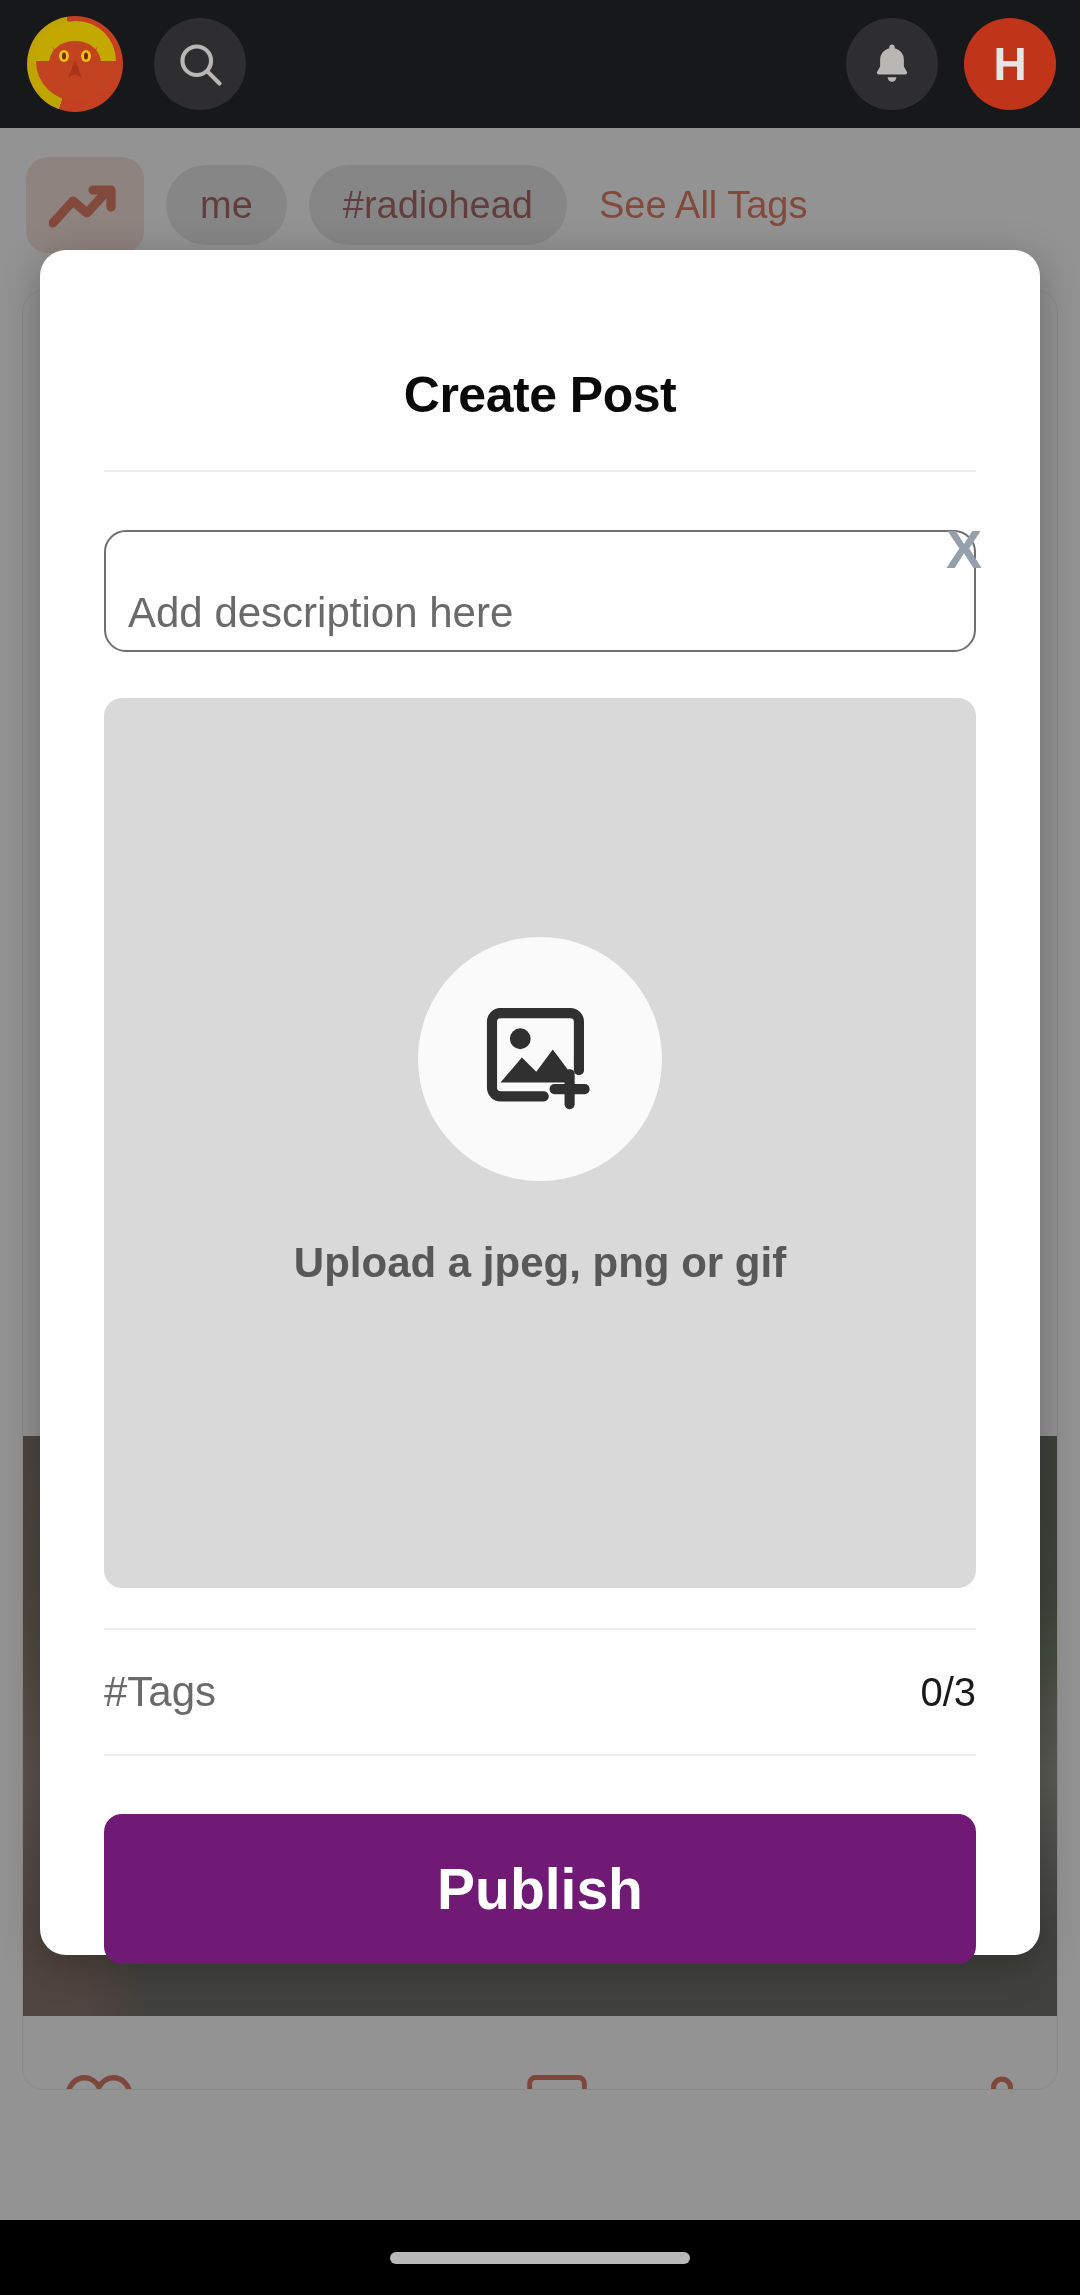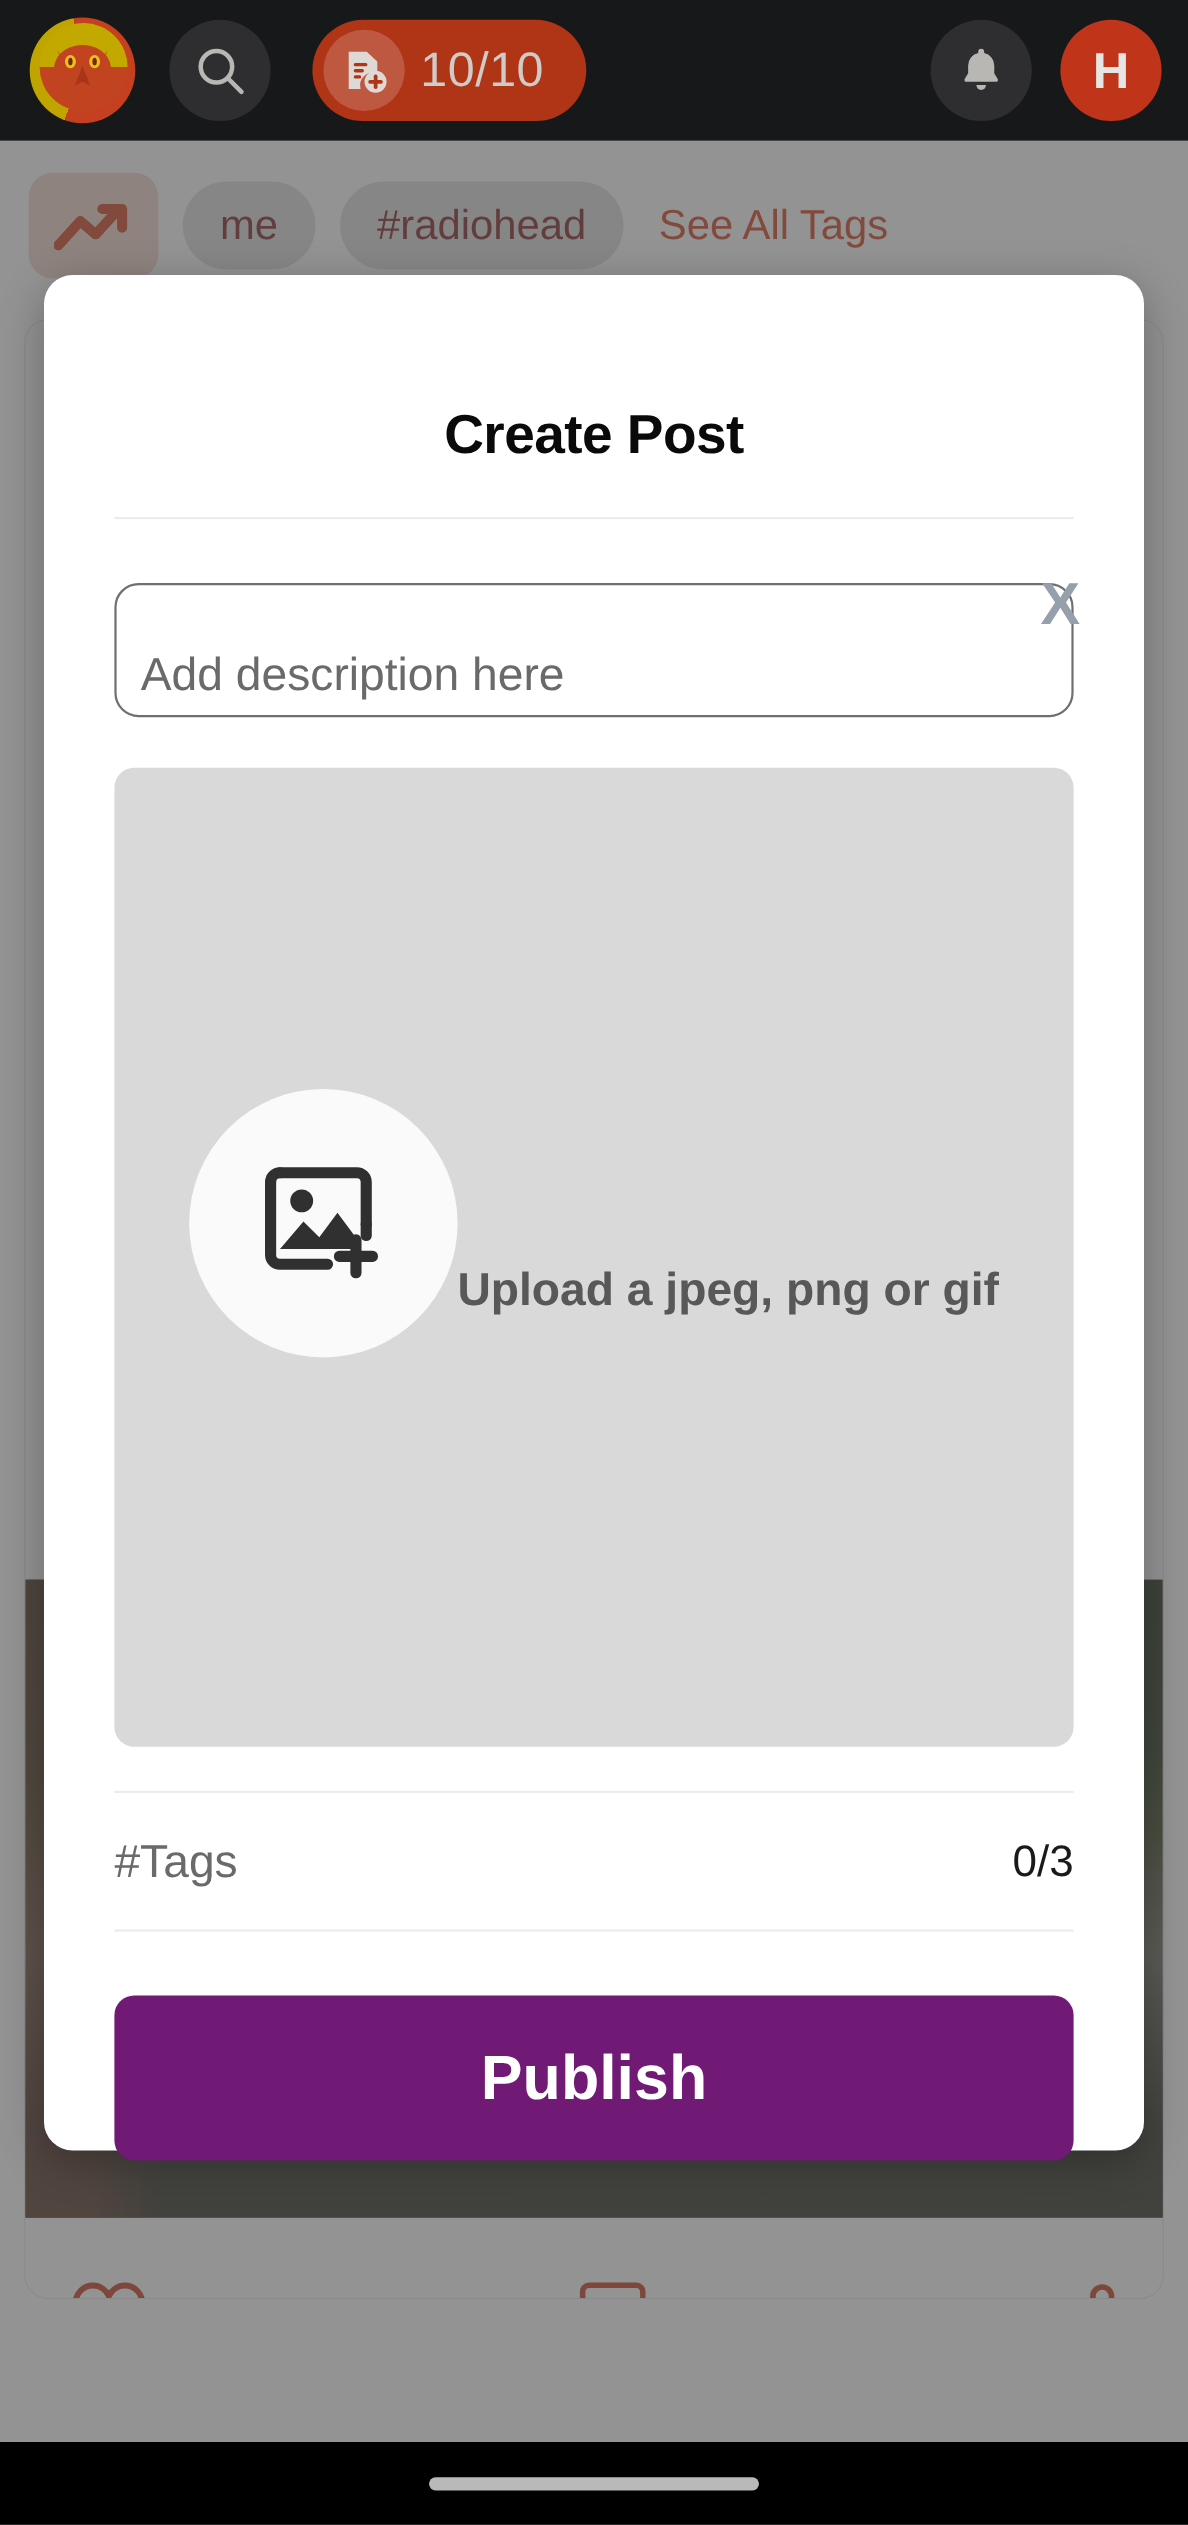--- a/index.html
+++ b/index.html
@@ -135,21 +135,21 @@
   .desc-box{
     margin-top:58px; width:100%; height:122px;
     border:2px solid #6f6f6f; border-radius:22px;
     display:flex; align-items:center; padding:0 22px;
   }
   .desc-box span{ font-size:42px; color:#6a6a6a;margin-top:44px; }
 
   .dropzone{
     margin-top:46px; width:100%; height:890px;
     background:#d9d9d9; border-radius:18px;
-    display:flex; flex-direction:row; align-items:center; justify-content:center;
+    display:flex; flex-direction:column; align-items:center; justify-content:center;
   }
   .dz-circle{
     width:244px;height:244px;border-radius:50%;background:#fafafa;
     display:flex;align-items:center;justify-content:center;
     margin-top:-62px;
   }
   .dz-label{
     margin-top:58px; font-size:42px; font-weight:700; color:#585858;
   }
 
@@ -200,34 +200,20 @@
 
       <div class="spacer-a"></div>
 
       <div class="nav-circle">
         <svg width="52" height="52" viewBox="0 0 24 24" fill="none">
           <circle cx="10.5" cy="10.5" r="6.6" stroke="#b9b7b4" stroke-width="1.9"></circle>
           <line x1="15.4" y1="15.4" x2="21" y2="21" stroke="#b9b7b4" stroke-width="1.9" stroke-linecap="round"></line>
         </svg>
       </div>
 
-      <div class="create-pill">
-        <div class="iconwrap">
-          <svg width="48" height="48" viewBox="0 0 24 24">
-            <path d="M5 3.5h8.2L18 8v5.2a6 6 0 0 0-7.6 7.3H5z" fill="#ded9d5"></path>
-            <rect x="7.3" y="8.6" width="6.2" height="1.5" rx="0.7" fill="#b03416"></rect>
-            <rect x="7.3" y="11.4" width="4.6" height="1.5" rx="0.7" fill="#b03416"></rect>
-            <rect x="7.3" y="14.2" width="3.4" height="1.5" rx="0.7" fill="#b03416"></rect>
-            <circle cx="17.2" cy="17.2" r="5" fill="#ded9d5"></circle>
-            <rect x="16.4" y="13.9" width="1.7" height="6.6" rx="0.8" fill="#b03416"></rect>
-            <rect x="13.9" y="16.4" width="6.6" height="1.7" rx="0.8" fill="#b03416"></rect>
-          </svg>
-        </div>
-        <div class="count">10/10</div>
-      </div>
 
       <div class="grow"></div>
 
       <div class="nav-circle">
         <svg width="50" height="50" viewBox="0 0 24 24">
           <path d="M12 2.6a1.3 1.3 0 0 1 1.3 1.3v.5a5.6 5.6 0 0 1 4.4 5.5v3.3l1.5 2.6a.8.8 0 0 1-.7 1.2H5.5a.8.8 0 0 1-.7-1.2l1.5-2.6V9.9a5.6 5.6 0 0 1 4.4-5.5v-.5A1.3 1.3 0 0 1 12 2.6z" fill="#b9b7b4"></path>
           <path d="M9.9 18.4h4.2a2.1 2.1 0 0 1-4.2 0z" fill="#b9b7b4"></path>
         </svg>
       </div>
 

